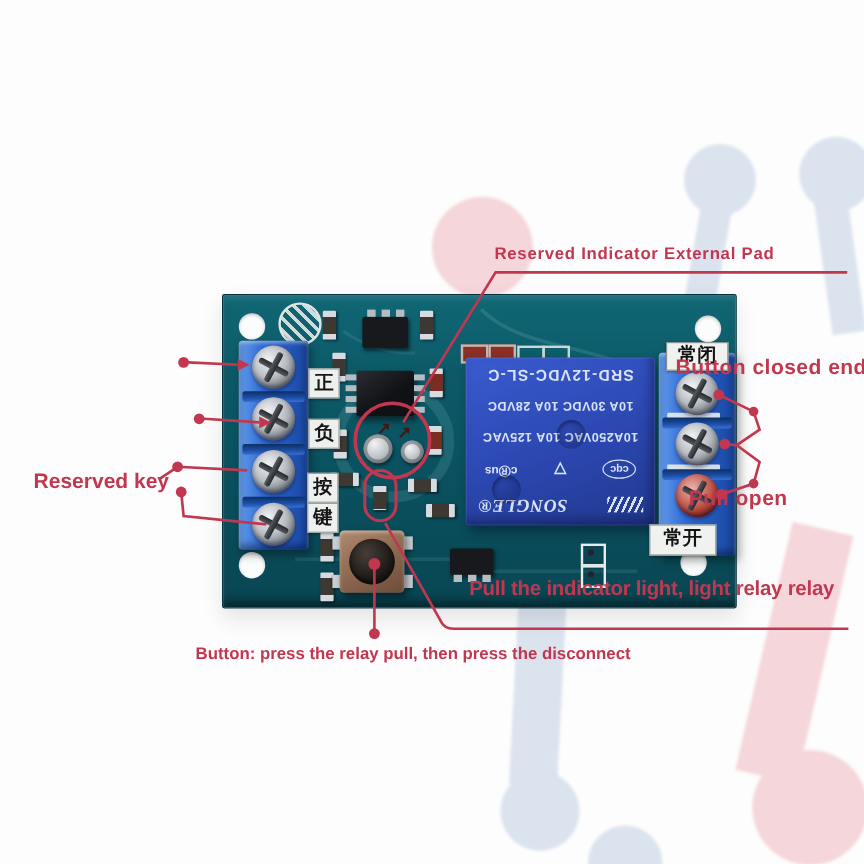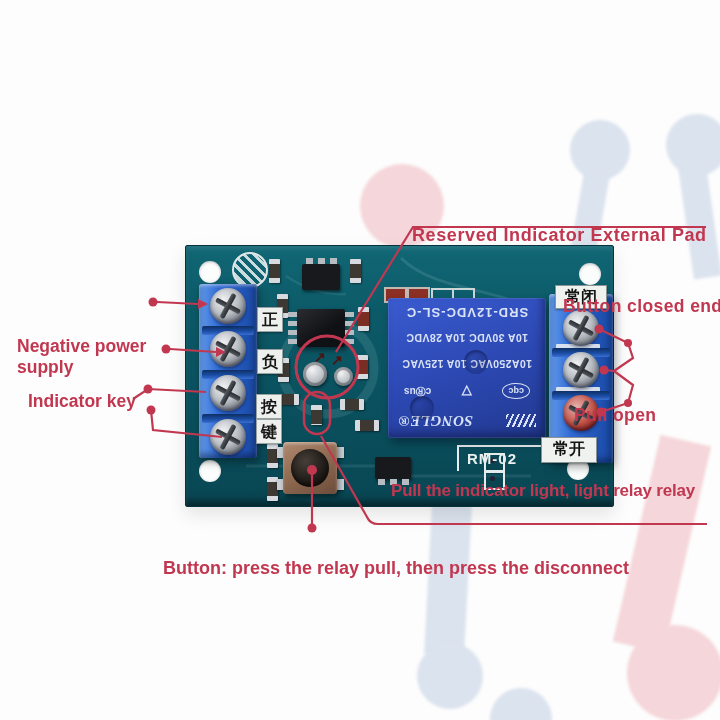--- a/index.html
+++ b/index.html
@@ -82,21 +82,21 @@
         background:linear-gradient(180deg,#26292d,#575c62);transform:translate(-50%,-50%) rotate(28deg);}
   .slot.s2{transform:translate(-50%,-50%) rotate(118deg);}
   
   .cnv{position:absolute;width:24px;height:23px;background:#eef0ee;color:#161616;border:1px solid #98a2a2;
        font:700 16px/23px "Liberation Sans",sans-serif;text-align:center;box-shadow:0 1px 2px rgba(0,0,0,.35);}
   .cnbox{position:absolute;background:#f0f2f0;color:#141414;border:1px solid #8a9494;
          font:700 16px/22px "Liberation Sans",sans-serif;text-align:center;box-shadow:0 1px 2px rgba(0,0,0,.35);}
   
   .overlay{position:absolute;left:0;top:0;pointer-events:none;}
   .ann{position:absolute;color:#c23750;font:600 17.5px/21px "Liberation Sans",sans-serif;white-space:nowrap;}
-  .ann.big{font-size:18px;letter-spacing:.6px;margin-top:24px;}
+  .ann.big{font-size:14px;letter-spacing:.6px;}
   .ann.tight{font-size:17px;letter-spacing:-.2px;}
 </style>
 </head>
 <body>
 
 <div class="stage">
 
   <div class="deco pink round" style="left:360px;top:164px;width:84px;height:84px;"></div>
   <div class="deco blue round" style="left:570px;top:120px;width:60px;height:60px;"></div>
   <div class="deco blue" style="left:577px;top:168px;width:26px;height:90px;transform:rotate(10deg);"></div>
@@ -178,21 +178,20 @@
       <div class="btn-cap"></div>
     </div>
 
     <div class="padsq" style="left:298px;top:207px;">
         <i></i>
       </div>
     <div class="padsq" style="left:298px;top:225px;">
         <i></i>
       </div>
 
-    <div class="rm">RM-02</div>
 
     <div class="relay">
       <div class="relay-face">
         <div class="rrow">
           <span class="flag"></span>
           <span class="r-brand"><span>SONGLE</span><span>®</span></span>
         </div>
         <div class="rrow r-logos">
           <span class="cqc">cqc</span>
           <span class="vde">▽</span>
@@ -286,25 +285,21 @@
       <circle cx="312" cy="528" r="4.5"></circle>
       <circle cx="599" cy="329" r="4.5"></circle>
       <circle cx="604" cy="370" r="4.5"></circle>
       <circle cx="601" cy="412" r="4.5"></circle>
       <circle cx="628" cy="343" r="4"></circle>
       <circle cx="628" cy="403" r="4"></circle>
     </g>
   </svg>
 
   <div class="ann big" style="left:412px;top:201px;">Reserved Indicator External Pad</div>
-  <div class="ann" style="left:17px;top:336px;">
-    <div>Negative power</div>
-    <div>supply</div>
-  </div>
   <div class="ann" style="left:28px;top:391px;">
-    <div>Indicator key</div>
+    <div>Reserved key</div>
   </div>
   <div class="ann" style="left:563px;top:296px;letter-spacing:.4px;">Button closed end</div>
   <div class="ann" style="left:574px;top:405px;letter-spacing:.4px;">Pull open</div>
   <div class="ann tight" style="left:391px;top:480px;">Pull the indicator light, light relay relay</div>
   <div class="ann big" style="left:163px;top:534px;letter-spacing:0;">Button: press the relay pull, then press the disconnect</div>
 
 </div>
 
 </body></html>

